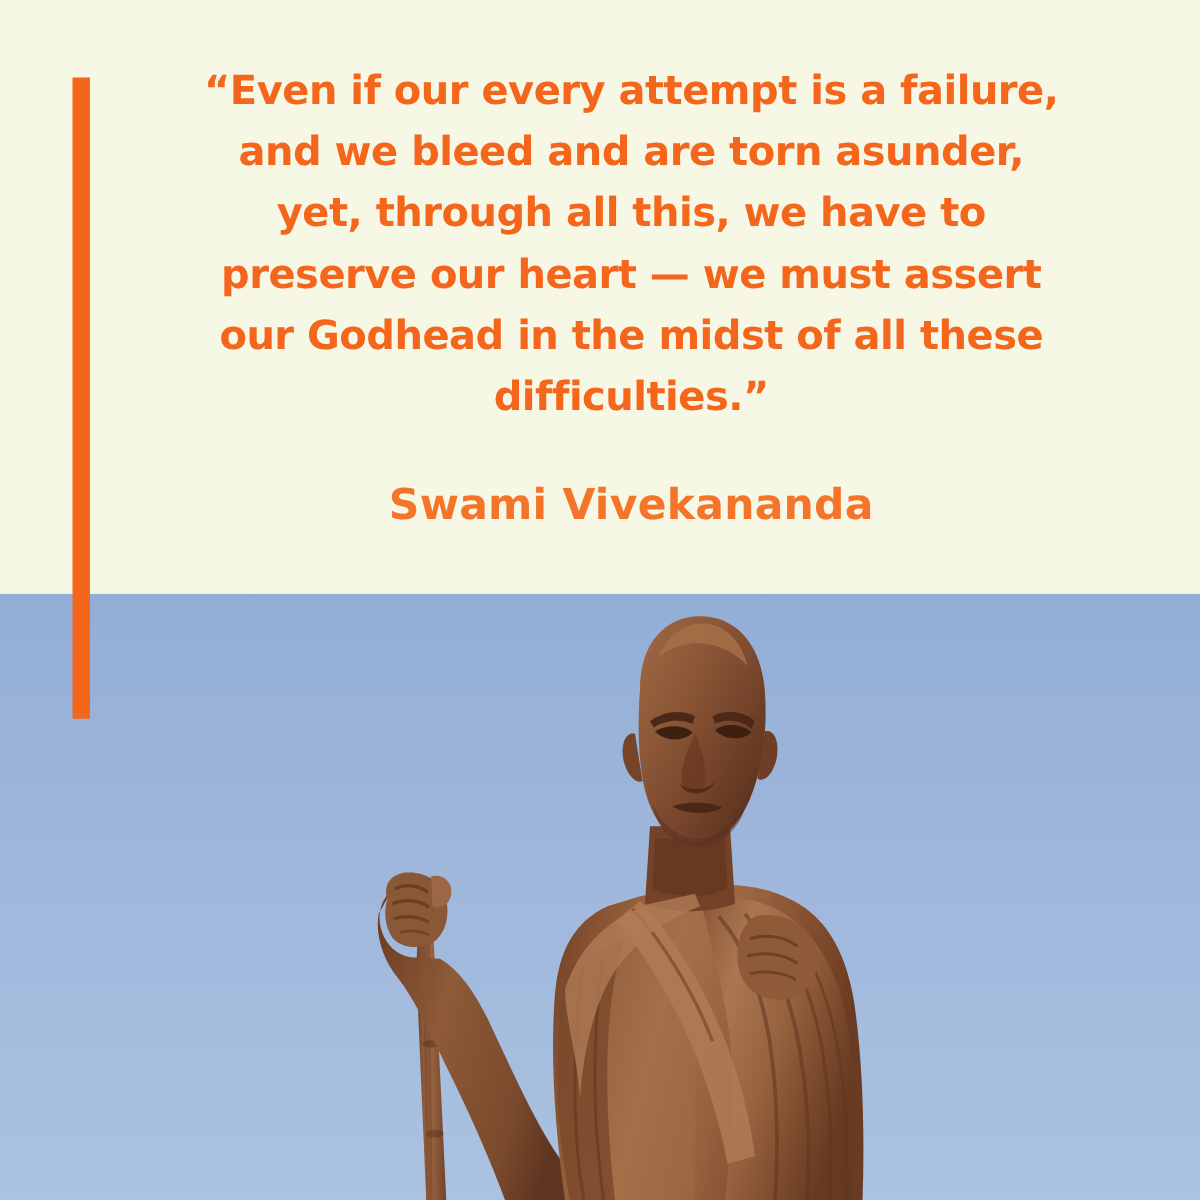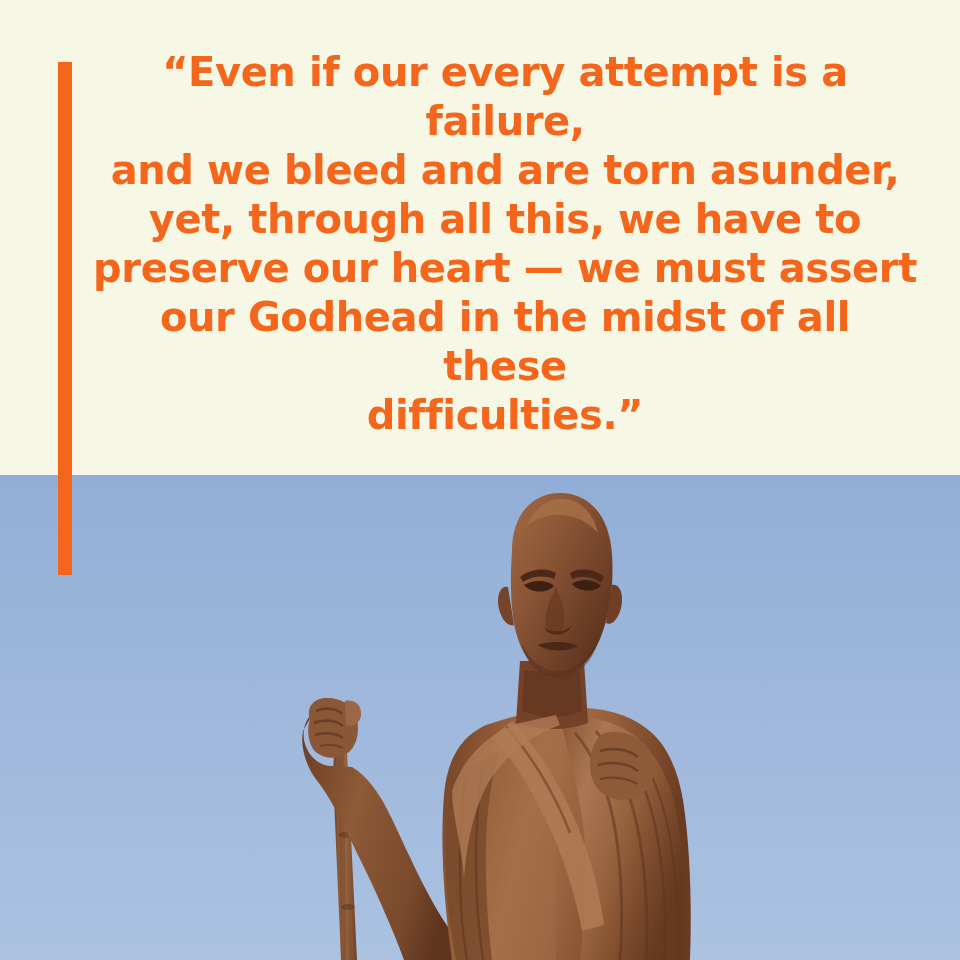--- a/index.html
+++ b/index.html
@@ -45,21 +45,21 @@
   
   .quote-text {
     position: absolute;
     left: 92px;
     top: 48px;
     width: 826px;
     text-align: center;
     color: #F4661B;
     font-family: "DejaVu Sans", "Liberation Sans", sans-serif;
     font-weight: 700;
-    font-size: 40px;
+    font-size: 32px;
     line-height: 49px;
     letter-spacing: -0.4px;
     white-space: pre-line;
     z-index: 5;
   }
 
   .attribution {
     position: absolute;
     left: 92px;
     top: 383px;
@@ -256,16 +256,17 @@
 
   <div class="quote-panel"></div>
 
   <div class="quote-text">“Even if our every attempt is a failure,
 and we bleed and are torn asunder,
 yet, through all this, we have to
 preserve our heart — we must assert
 our Godhead in the midst of all these
 difficulties.”</div>
 
+  <div class="attribution">Swami Vivekananda</div>
 
   <div class="accent-bar"></div>
 
 </div>
 
 </body></html>

